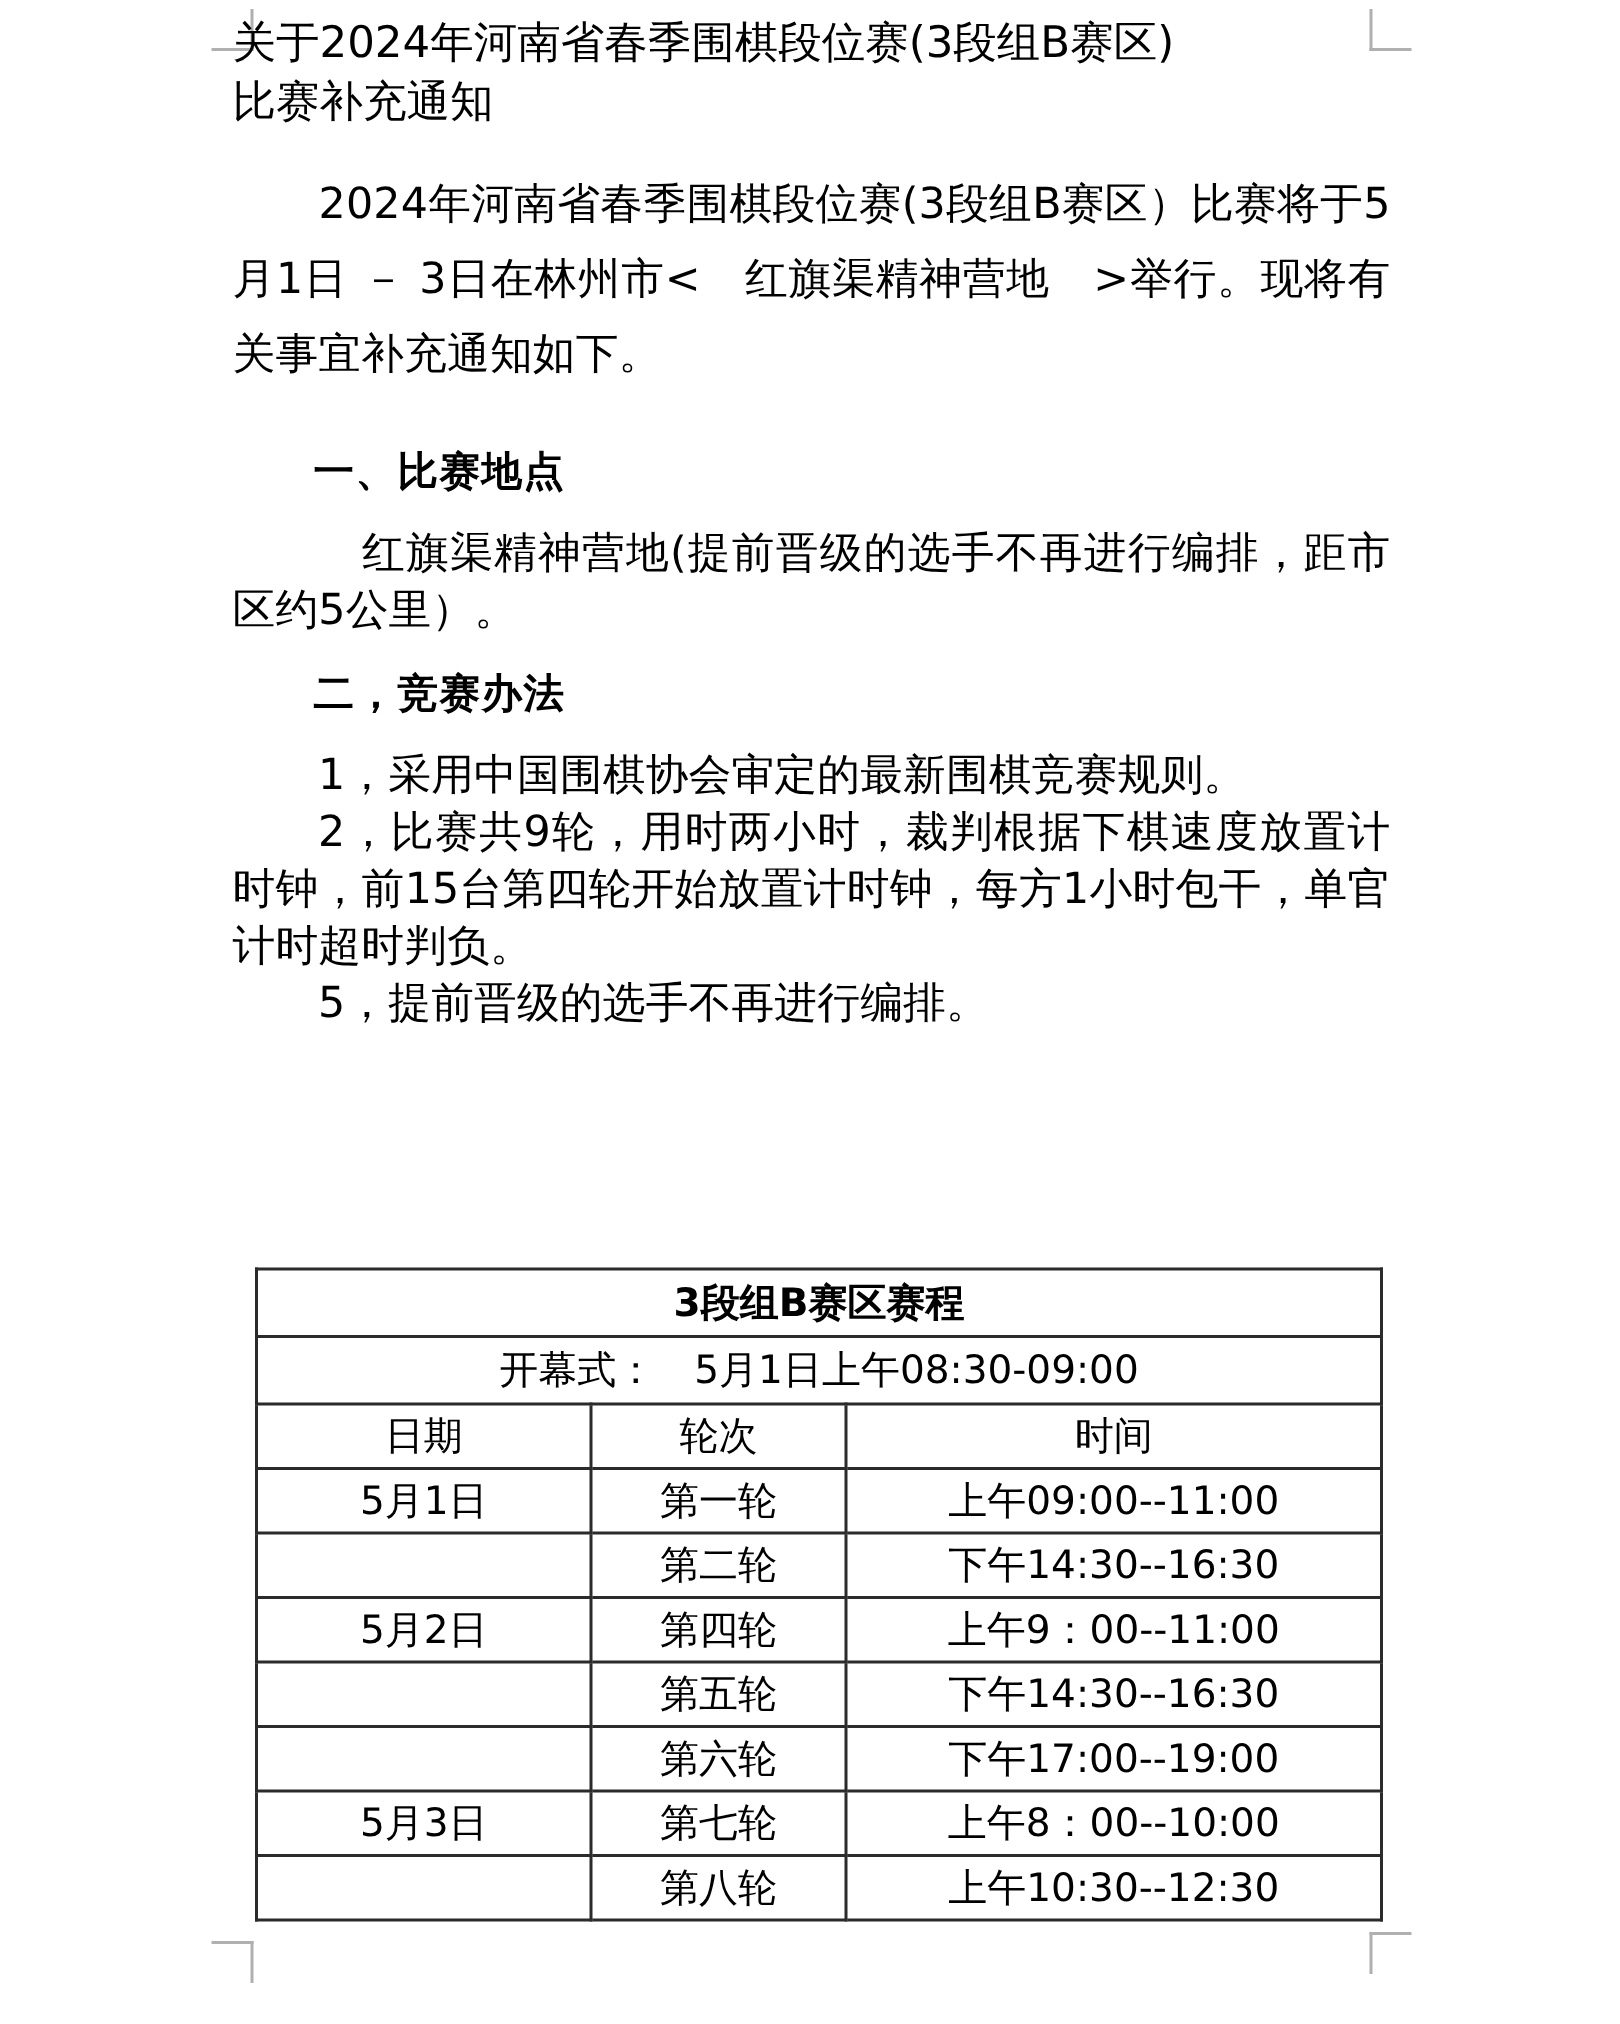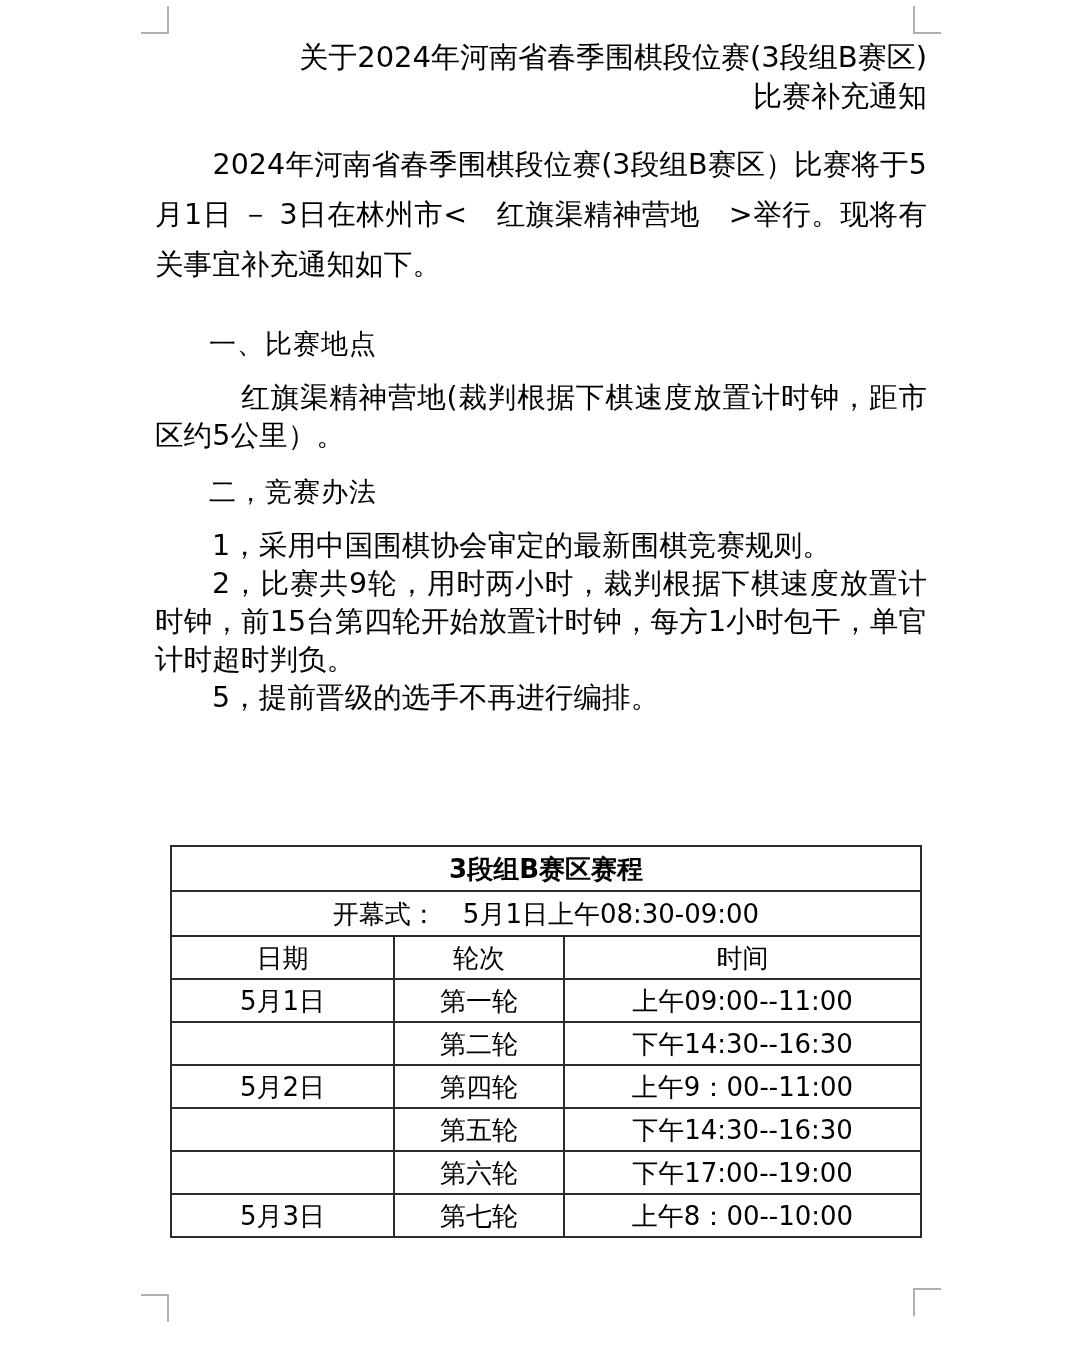--- a/index.html
+++ b/index.html
@@ -56,44 +56,44 @@
 
   
   .content {
     position: absolute;
     left: 155px;
     top: 0;
     width: 772px;
   }
 
   .doc-title {
-    text-align: right;
+    text-align: left;
     font-size: 29px;
     line-height: 39px;
     font-weight: 400;
     margin: 0;
-    padding-top: 38px;
+    padding-top: 9px;
     letter-spacing: 0px;
   }
   .doc-title .line2 { display: block; }
 
   .lead {
     font-size: 28.5px;
     line-height: 50px;
     margin: 0;
     padding-top: 24px;
     text-align: justify;
     text-indent: 0;
     letter-spacing: 0.1px;
   }
 
   .sec-head {
     font-size: 27px;
     line-height: 34px;
-    font-weight: normal;
+    font-weight: bold;
     margin: 0;
     padding-left: 54px;
     letter-spacing: 1px;
   }
 
   .para {
     font-size: 28.5px;
     line-height: 38px;
     margin: 0;
     text-align: justify;
@@ -158,21 +158,21 @@
       <span>关于2024年河南省春季围棋段位赛(3段组B赛区)</span>
       <span class="line2">比赛补充通知</span>
     </h1>
 
     <p class="lead">　　2024年河南省春季围棋段位赛(3段组B赛区）比赛将于5月1日 － 3日在林州市&lt;　红旗渠精神营地　&gt;举行。现将有关事宜补充通知如下。</p>
 
     <div class="gap-a"></div>
 
     <h2 class="sec-head">一、比赛地点</h2>
     <div class="gap-b"></div>
-    <p class="para indent2">　红旗渠精神营地(裁判根据下棋速度放置计时钟，距市区约5公里）。</p>
+    <p class="para indent2">　红旗渠精神营地(提前晋级的选手不再进行编排，距市区约5公里）。</p>
 
     <div class="gap-c"></div>
 
     <h2 class="sec-head">二，竞赛办法</h2>
     <div class="gap-d"></div>
     <p class="para indent2">1，采用中国围棋协会审定的最新围棋竞赛规则。</p>
     <p class="para indent2">2，比赛共9轮，用时两小时，裁判根据下棋速度放置计时钟，前15台第四轮开始放置计时钟，每方1小时包干，单官计时超时判负。</p>
     <p class="para indent2">5，提前晋级的选手不再进行编排。</p>
 
     <div class="gap-e"></div>
@@ -222,17 +222,22 @@
         <tr>
           <td></td>
           <td>第六轮</td>
           <td>下午17:00--19:00</td>
         </tr>
         <tr>
           <td>5月3日</td>
           <td>第七轮</td>
           <td>上午8：00--10:00</td>
         </tr>
+        <tr>
+          <td></td>
+          <td>第八轮</td>
+          <td>上午10:30--12:30</td>
+        </tr>
       </tbody>
     </table>
   </div>
 
 </div>
 
 </body></html>

